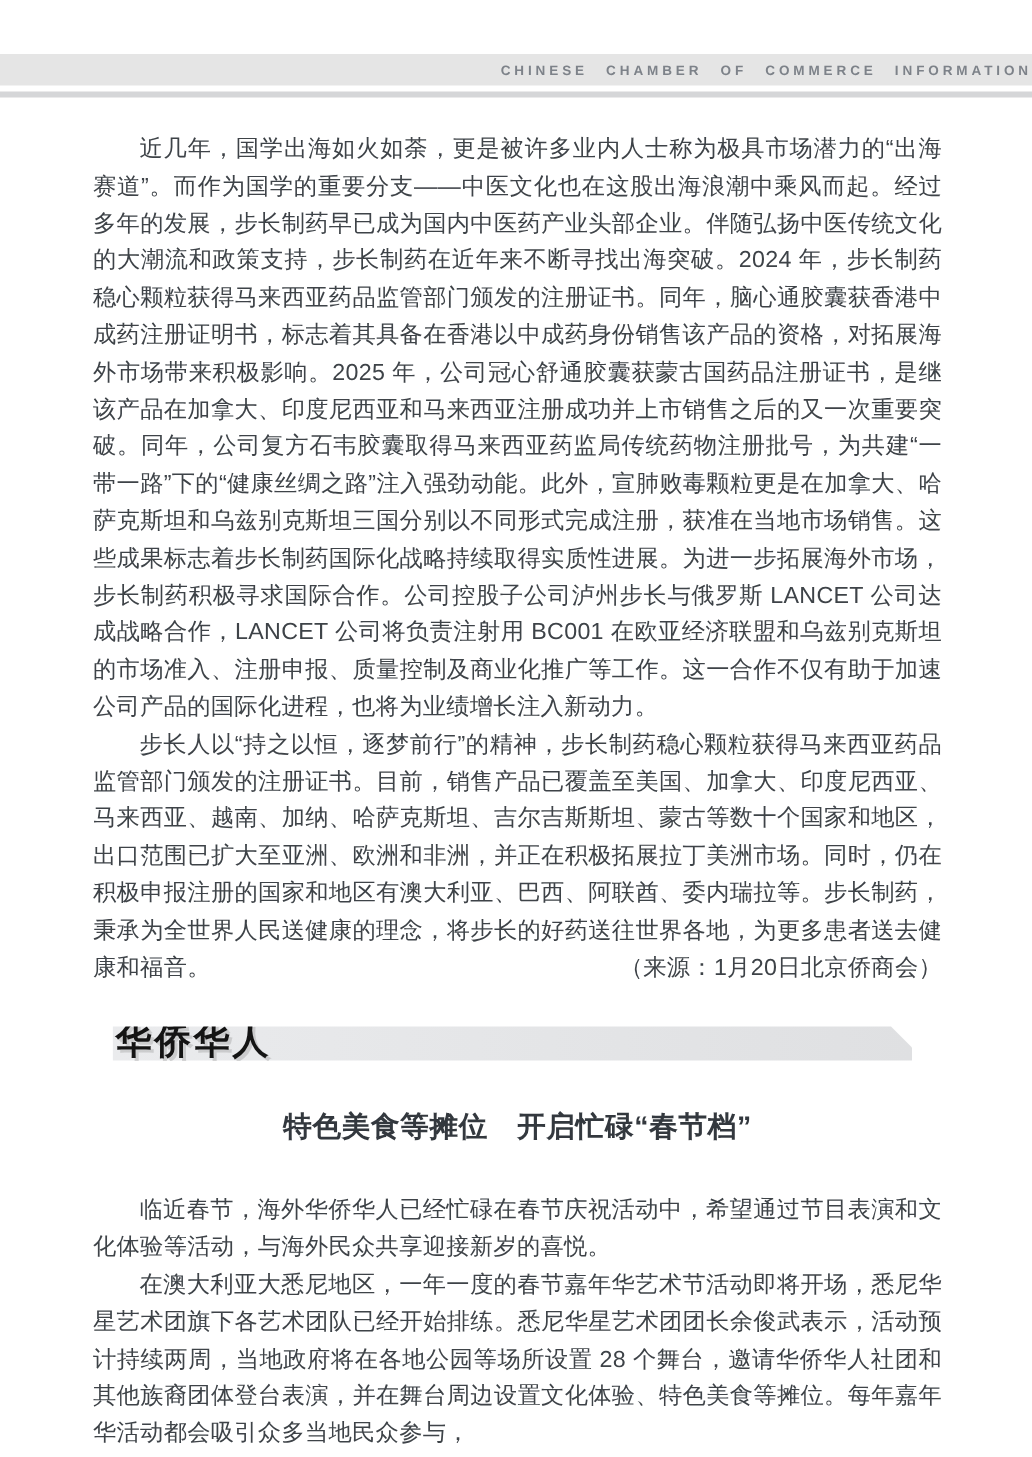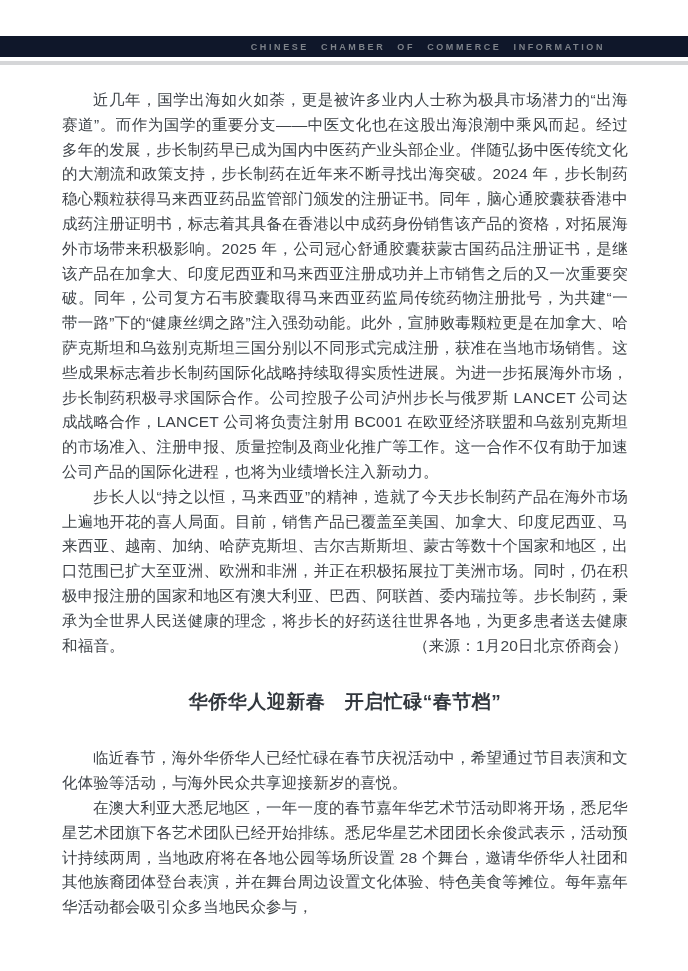--- a/index.html
+++ b/index.html
@@ -4,23 +4,22 @@
 <style>
   * { margin: 0; padding: 0; box-sizing: border-box; }
   html, body { background: #ffffff; }
   .page {
     width: 688px; height: 971px; background: #ffffff;
     position: relative; overflow: hidden;
     font-family: "Liberation Sans", sans-serif;
   }
   
   .header-band {
-    margin-top: 36px; height: 21px; background: #0f172a;
+    margin-top: 36px; height: 21px; background: #e5e5e5;
     display: flex; align-items: center; justify-content: flex-end;
-    padding-right: 83px;
   }
   .header-band .banner-text {
     font-size: 9px; font-weight: bold; color: #7d8289;
     letter-spacing: 2.6px; word-spacing: 7px;
   }
   .header-line { margin-top: 4px; height: 4px; background: #d5d6d8; }
 
   
   .content { padding: 23px 60px 0 62px; }
   p.body {
@@ -63,25 +62,28 @@
     <div class="header-band">
       <span class="banner-text">CHINESE CHAMBER OF COMMERCE INFORMATION</span>
     </div>
     <div class="header-line"></div>
   </header>
 
   <main class="content">
 
     <article>
       <p class="body">近几年，国学出海如火如荼，更是被许多业内人士称为极具市场潜力的“出海赛道”。而作为国学的重要分支——中医文化也在这股出海浪潮中乘风而起。经过多年的发展，步长制药早已成为国内中医药产业头部企业。伴随弘扬中医传统文化的大潮流和政策支持，步长制药在近年来不断寻找出海突破。2024 年，步长制药稳心颗粒获得马来西亚药品监管部门颁发的注册证书。同年，脑心通胶囊获香港中成药注册证明书，标志着其具备在香港以中成药身份销售该产品的资格，对拓展海外市场带来积极影响。2025 年，公司冠心舒通胶囊获蒙古国药品注册证书，是继该产品在加拿大、印度尼西亚和马来西亚注册成功并上市销售之后的又一次重要突破。同年，公司复方石韦胶囊取得马来西亚药监局传统药物注册批号，为共建“一带一路”下的“健康丝绸之路”注入强劲动能。此外，宣肺败毒颗粒更是在加拿大、哈萨克斯坦和乌兹别克斯坦三国分别以不同形式完成注册，获准在当地市场销售。这些成果标志着步长制药国际化战略持续取得实质性进展。为进一步拓展海外市场，步长制药积极寻求国际合作。公司控股子公司泸州步长与俄罗斯 LANCET 公司达成战略合作，LANCET 公司将负责注射用 BC001 在欧亚经济联盟和乌兹别克斯坦的市场准入、注册申报、质量控制及商业化推广等工作。这一合作不仅有助于加速公司产品的国际化进程，也将为业绩增长注入新动力。</p>
-      <p class="body"><span>步长人以“持之以恒，马来西亚”的精神，造就了今天步长制药产品在海外市场上遍地开花的喜人局面。目前，销售产品已覆盖至美国、加拿大、印度尼西亚、马来西亚、越南、加纳、哈萨克斯坦、吉尔吉斯斯坦、蒙古等数十个国家和地区，出口范围已扩大至亚洲、欧洲和非洲，并正在积极拓展拉丁美洲市场。同时，仍在积极申报注册的国家和地区有澳大利亚、巴西、阿联酋、委内瑞拉等。步长制药，秉承为全世界人民送健康的理念，将步长的好药送往世界各地，为更多患者送去健康和福音。</span><span class="source">（来源：1月20日北京侨商会）</span></p>
+      <p class="body"><span>步长人以“持之以恒，逐梦前行”的精神，步长制药稳心颗粒获得马来西亚药品监管部门颁发的注册证书。目前，销售产品已覆盖至美国、加拿大、印度尼西亚、马来西亚、越南、加纳、哈萨克斯坦、吉尔吉斯斯坦、蒙古等数十个国家和地区，出口范围已扩大至亚洲、欧洲和非洲，并正在积极拓展拉丁美洲市场。同时，仍在积极申报注册的国家和地区有澳大利亚、巴西、阿联酋、委内瑞拉等。步长制药，秉承为全世界人民送健康的理念，将步长的好药送往世界各地，为更多患者送去健康和福音。</span><span class="source">（来源：1月20日北京侨商会）</span></p>
     </article>
 
+    <div class="section-band">
+      <h2>华侨华人</h2>
+    </div>
 
     <article>
-      <h3 class="article-title">华侨华人迎新春　开启忙碌“春节档”</h3>
+      <h3 class="article-title">特色美食等摊位　开启忙碌“春节档”</h3>
       <p class="body after-title">临近春节，海外华侨华人已经忙碌在春节庆祝活动中，希望通过节目表演和文化体验等活动，与海外民众共享迎接新岁的喜悦。</p>
       <p class="body">在澳大利亚大悉尼地区，一年一度的春节嘉年华艺术节活动即将开场，悉尼华星艺术团旗下各艺术团队已经开始排练。悉尼华星艺术团团长余俊武表示，活动预计持续两周，当地政府将在各地公园等场所设置 28 个舞台，邀请华侨华人社团和其他族裔团体登台表演，并在舞台周边设置文化体验、特色美食等摊位。每年嘉年华活动都会吸引众多当地民众参与，</p>
     </article>
 
   </main>
 
 </div>
 
 </body></html>

